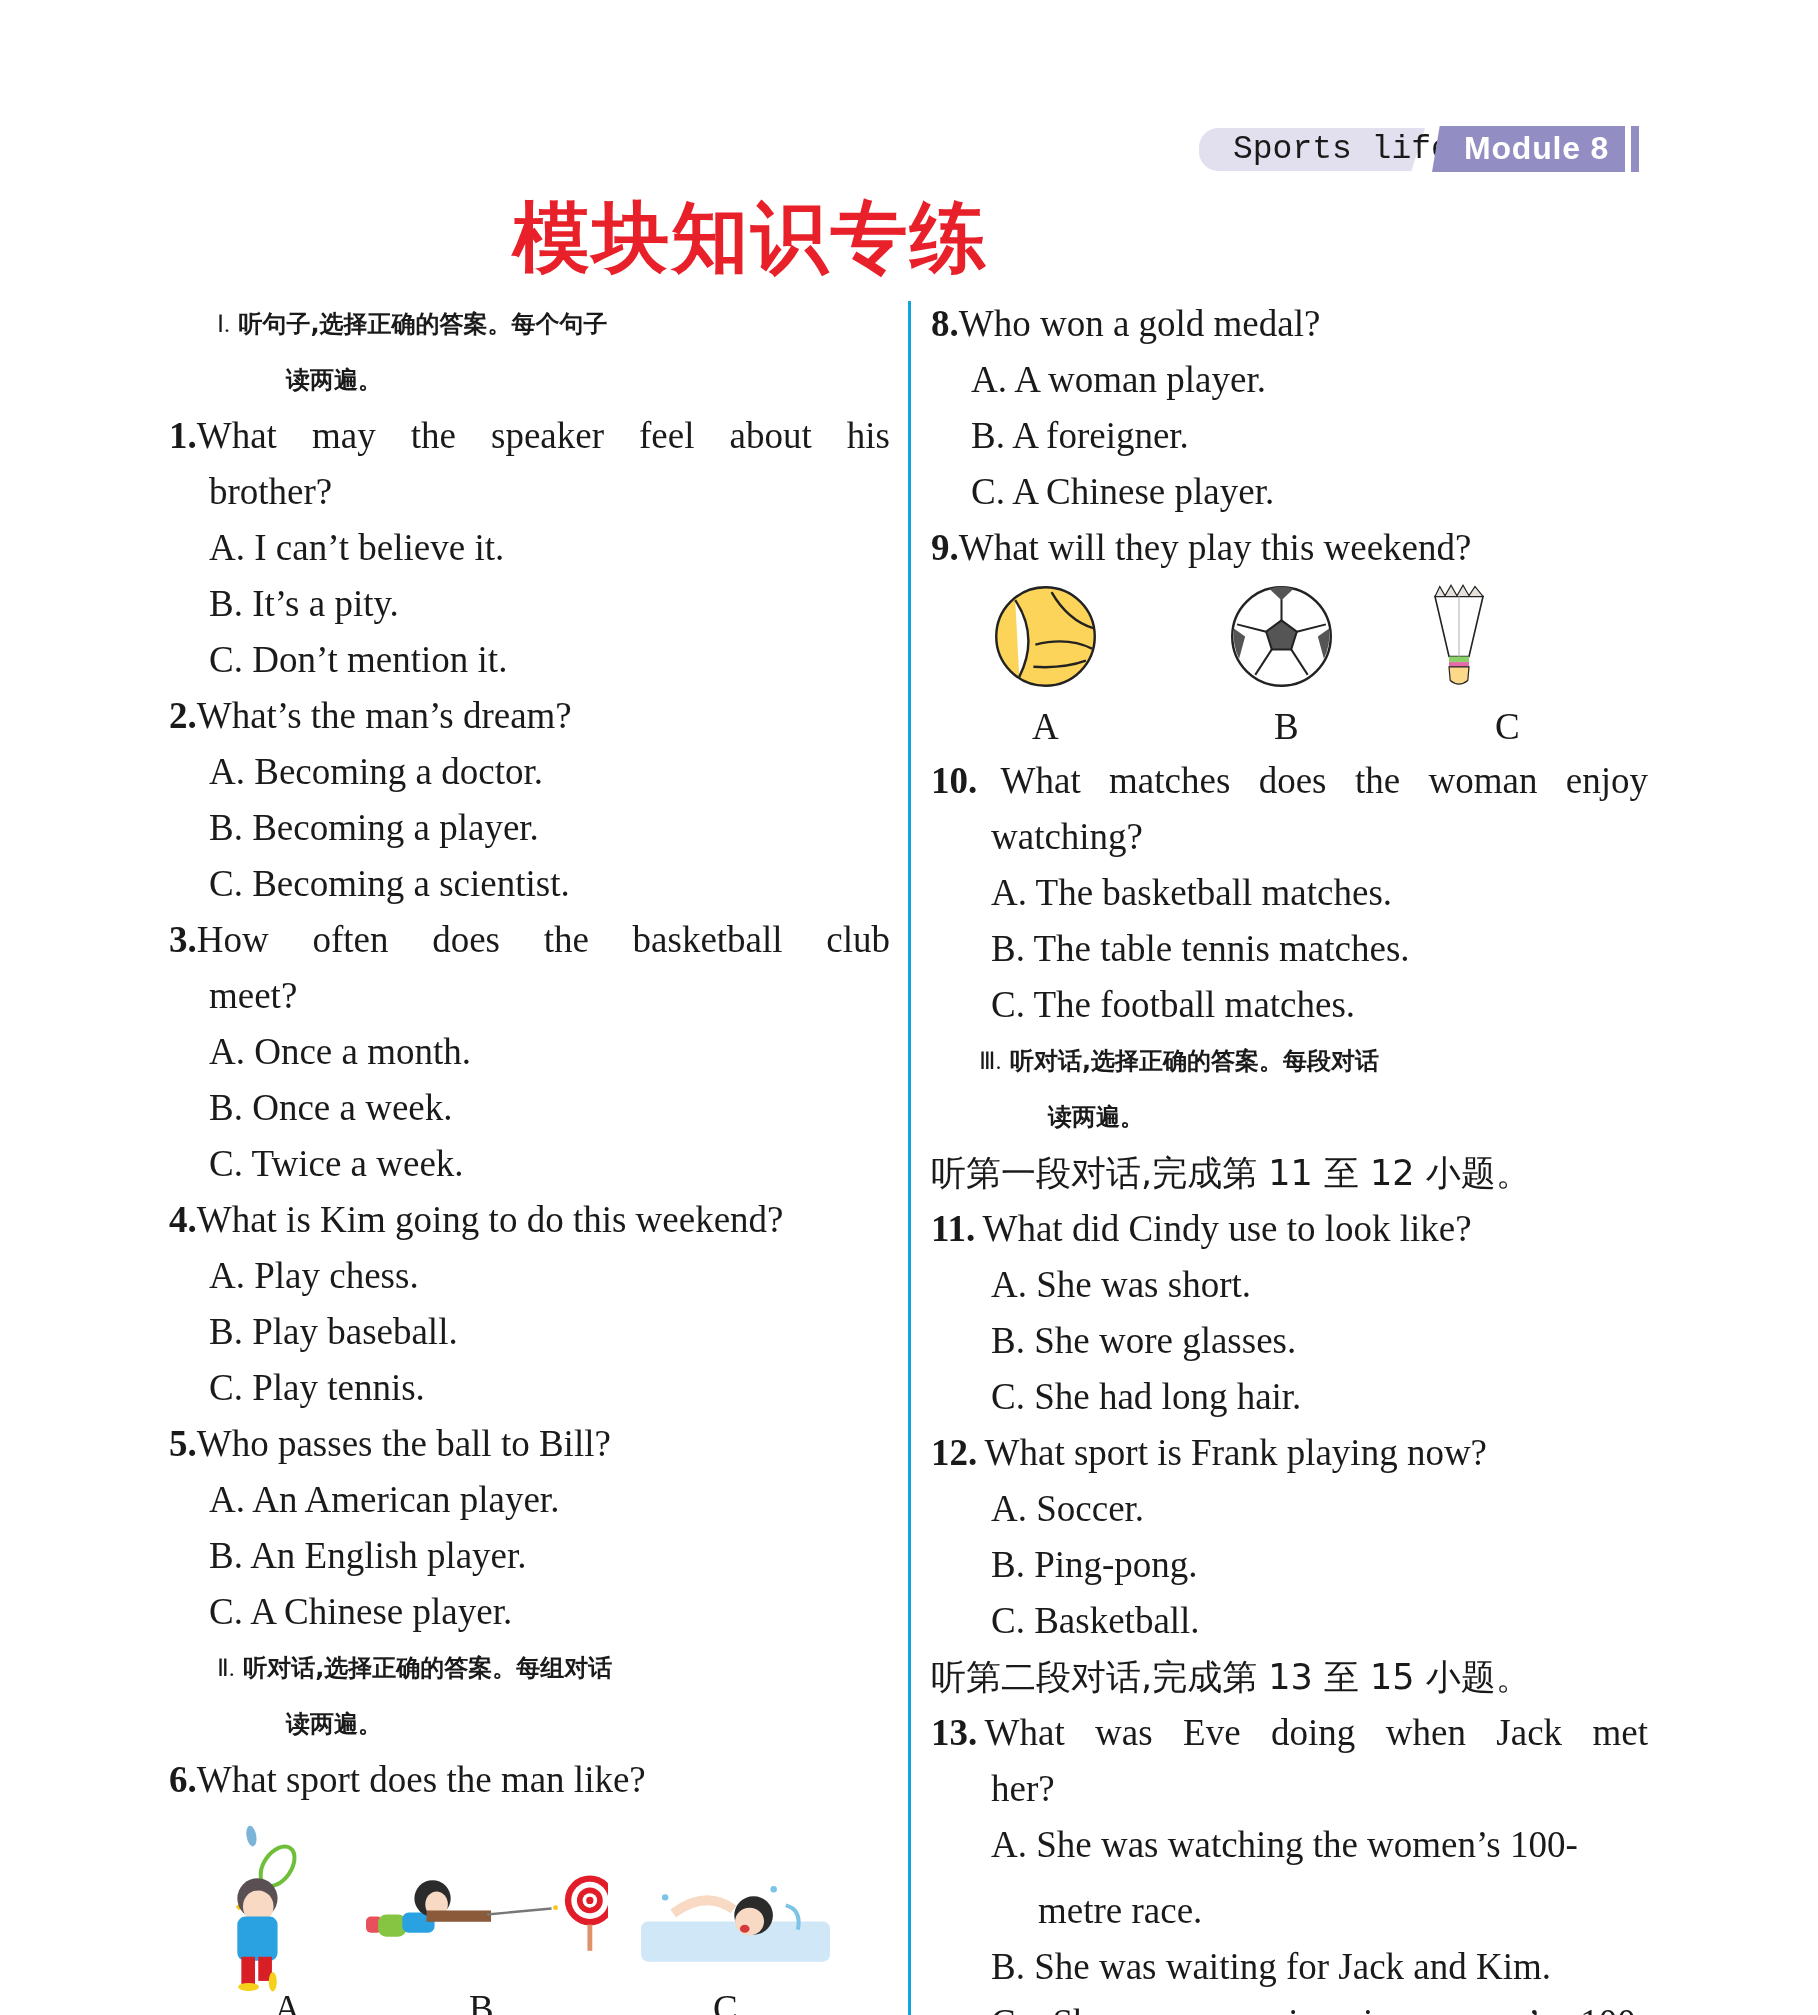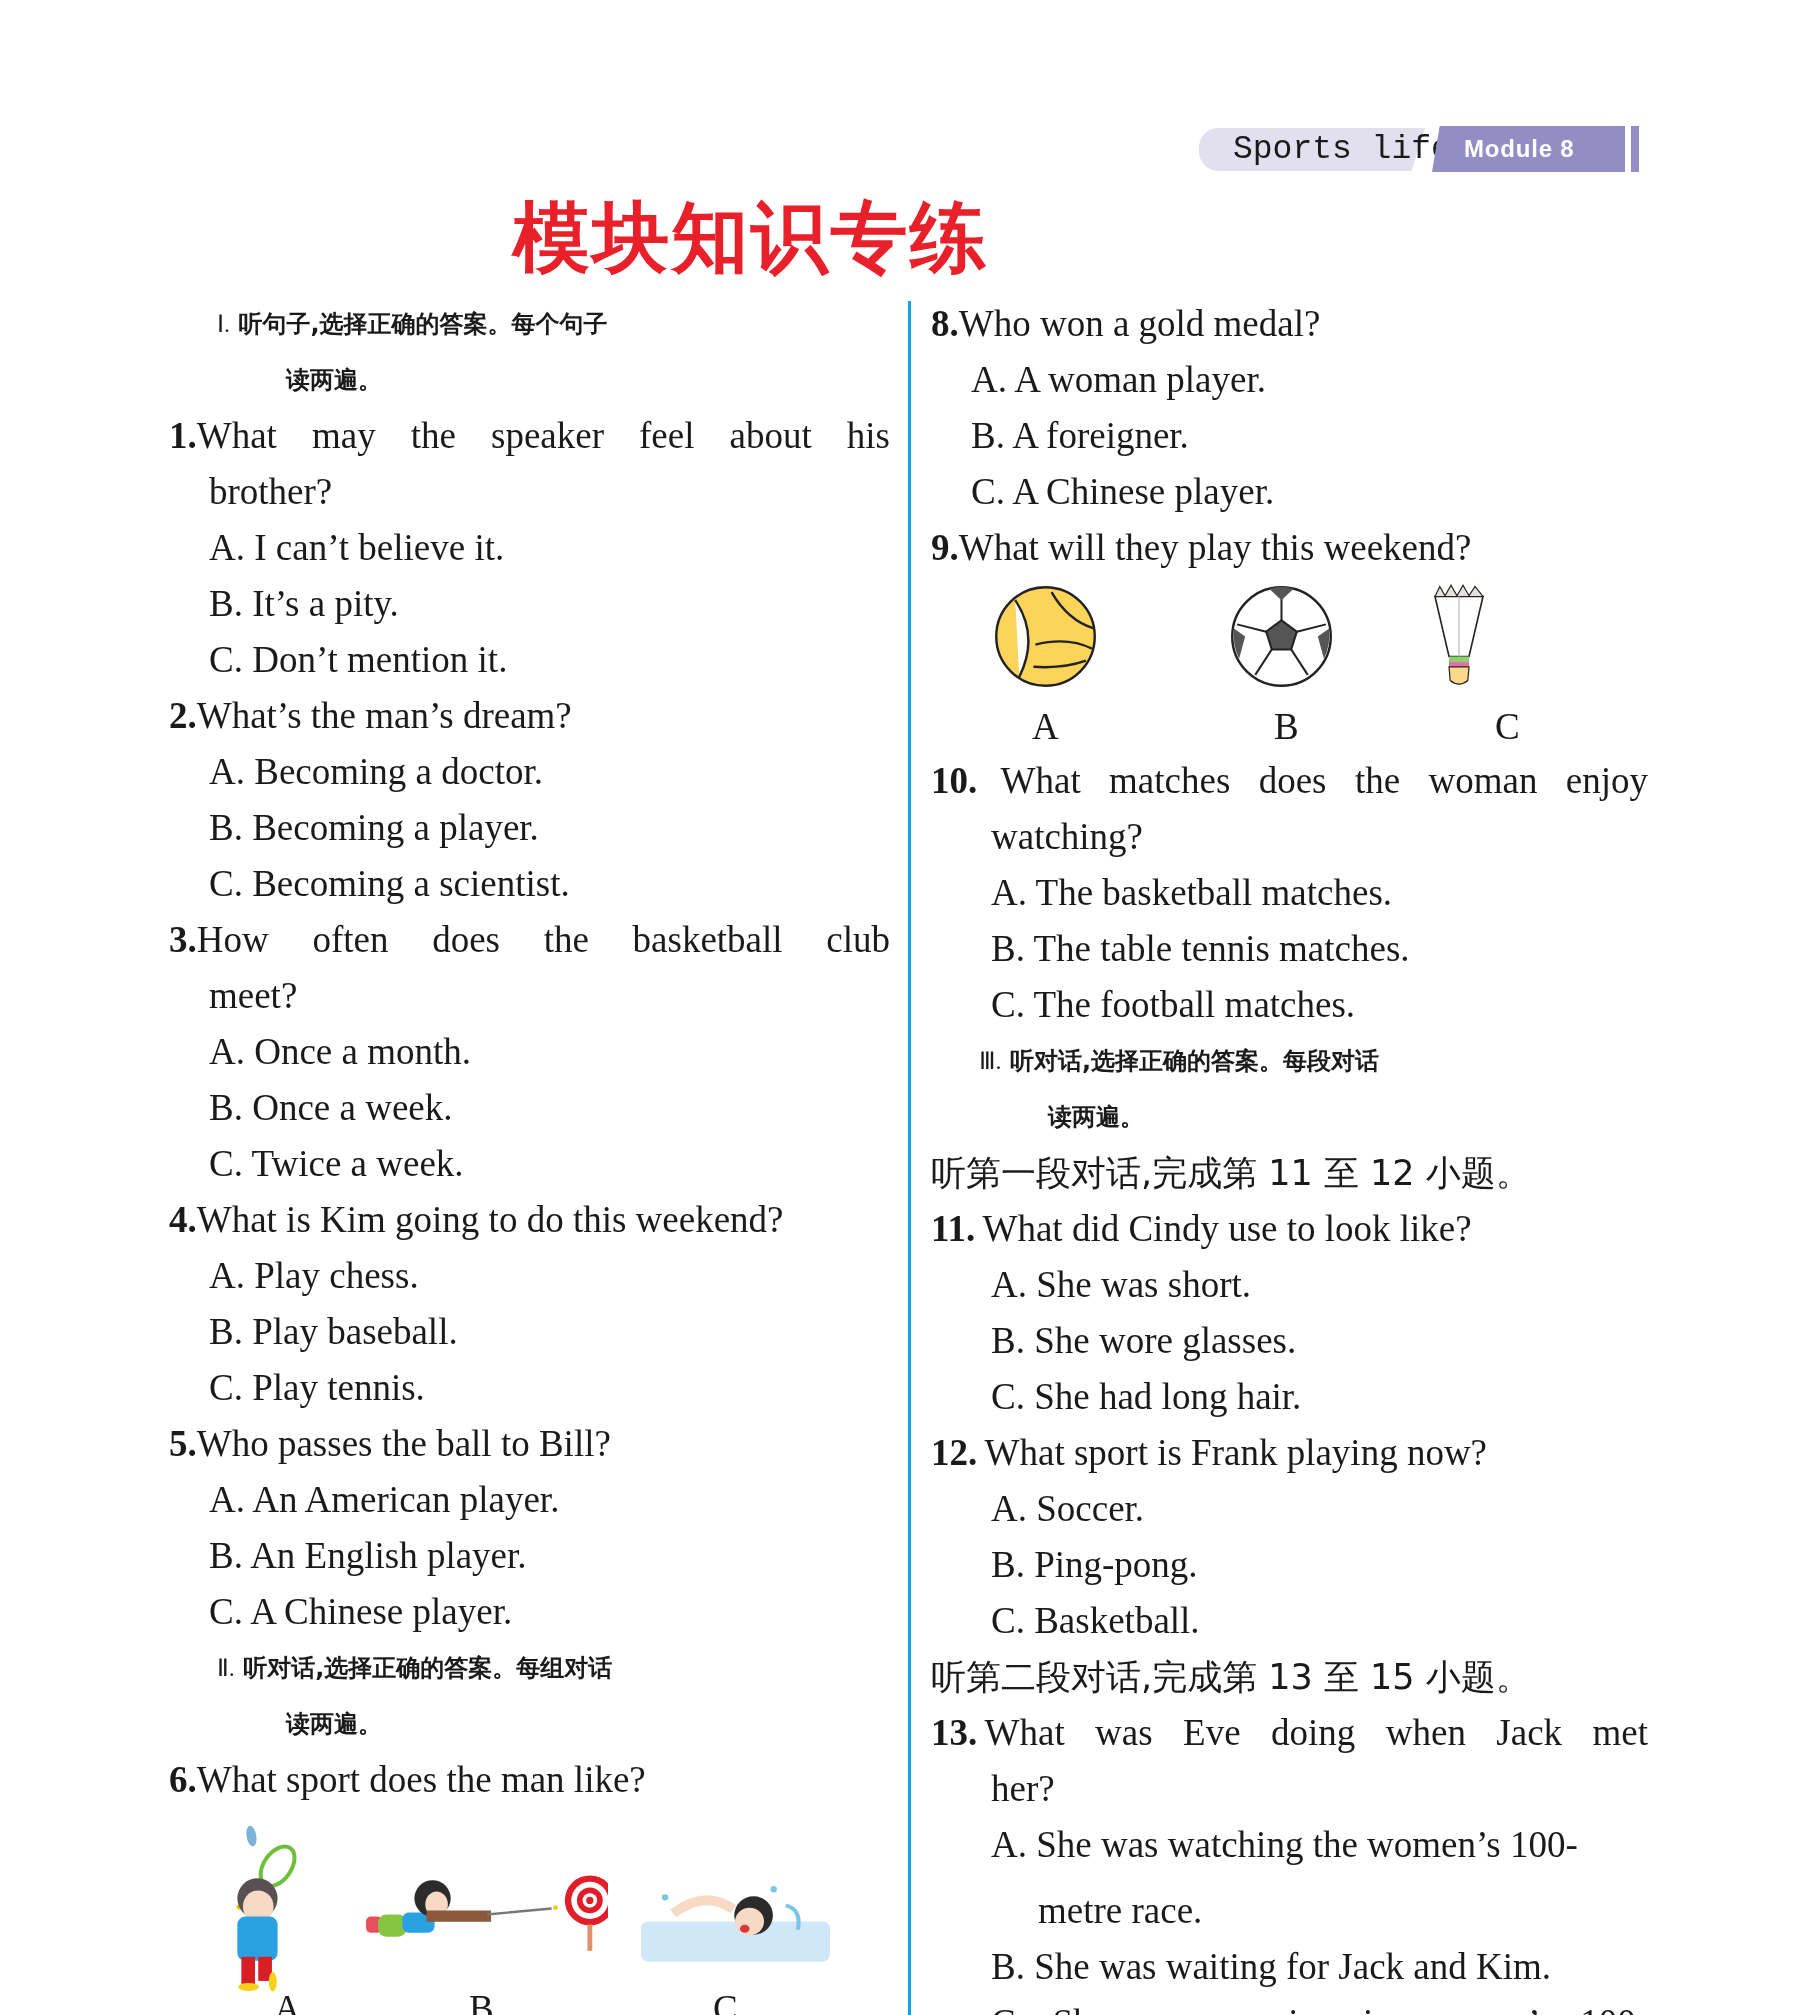--- a/index.html
+++ b/index.html
@@ -8,21 +8,21 @@
   .abs { position:absolute; }
 
   
   .tab-light { position:absolute; left:1199px; top:128px; width:226px; height:43px;
                background:#e2e0ef; border-radius:19.3px 0 0 19.3px;
                clip-path:polygon(0 0,100% 0,94% 100%,0 100%); }
   .tab-light-text { position:absolute; left:1233px; top:130px; font-size:33px; line-height:40px;
                     font-family:Liberation Mono, monospace; color:#1a1a1a; }
   .tab-dark { position:absolute; left:1432px; top:126px; width:193px; height:46px;
               background:#928dc2; clip-path:polygon(4% 0,100% 0,100% 100%,0 100%); }
-  .tab-dark-text { position:absolute; left:1464px; top:127px; font-size:24px; line-height:43px;
+  .tab-dark-text { position:absolute; left:1464px; top:127px; font-size:32px; line-height:43px;
                    font-family:"Liberation Sans","DejaVu Sans",sans-serif; font-weight:bold; color:#ffffff;
                    letter-spacing:0.8px;text-align:center; }
   .tab-bar { position:absolute; left:1631px; top:126px; width:8px; height:46px; background:#928dc2; }
 
   .page-title { position:absolute; left:0; width:1502px; top:189px; text-align:center;
                 font-size:77px; line-height:97px; font-weight:bold; color:#e8202a;
                 font-family:"DejaVu Sans","Liberation Sans",sans-serif; letter-spacing:2.4px; }
 
   .divider { position:absolute; left:908px; top:301px; width:2.8px; height:2060px; background:#12a4dc; }
 

